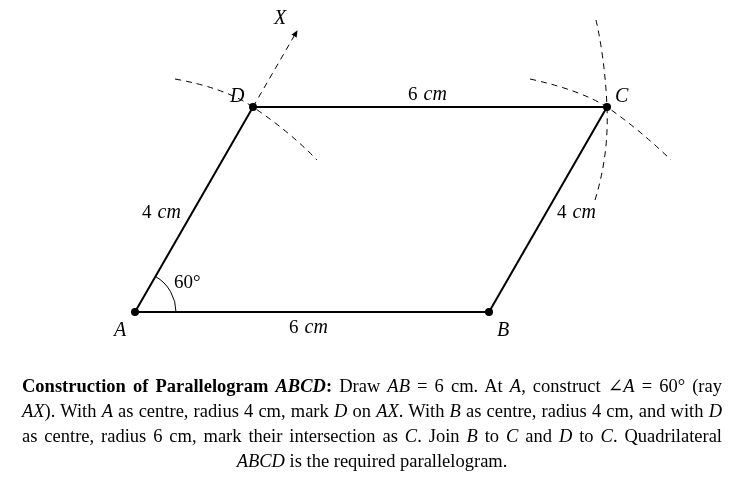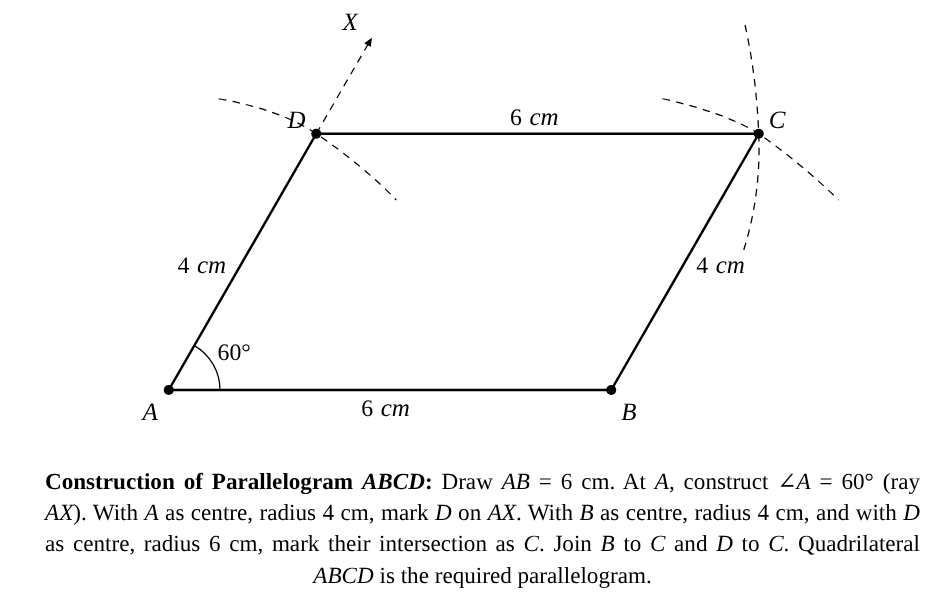--- a/index.html
+++ b/index.html
@@ -1,20 +1,20 @@
 <!DOCTYPE html>
 <html><head>
 <meta charset="utf-8">
 <style>
   html, body { margin:0; padding:0; background:#ffffff; }
   body { width:743px; height:479px; position:relative; overflow:hidden; font-family:"DejaVu Serif","Liberation Serif",serif; color:#000; }
   #diagram { position:absolute; left:0; top:0; width:743px; height:360px; }
   .lbl { font-family:"Liberation Serif","DejaVu Serif",serif; font-size:20px; font-style:italic; }
   .lbl-up { font-family:"Liberation Serif","DejaVu Serif",serif; font-size:19px; }
-  #caption { position:absolute; left:36px; top:374px; width:700px; font-family:"Liberation Serif","DejaVu Serif",serif; font-size:18.5px; line-height:25px; text-align:justify; text-align-last:center; }
+  #caption { position:absolute; left:22px; top:374px; width:700px; font-family:"Liberation Serif","DejaVu Serif",serif; font-size:18.5px; line-height:25px; text-align:justify; text-align-last:center; }
   #caption b { font-weight:bold; }
   #caption i { font-style:italic; }
 </style>
 </head>
 <body>
 
 <svg id="diagram" viewBox="0 0 743 360" width="743" height="360">
   <defs>
     <marker id="arrowhead" markerWidth="8" markerHeight="8" refX="6" refY="4" orient="auto" markerUnits="userSpaceOnUse">
       <path d="M0,1 L7,4 L0,7 Z" fill="#000"></path>

